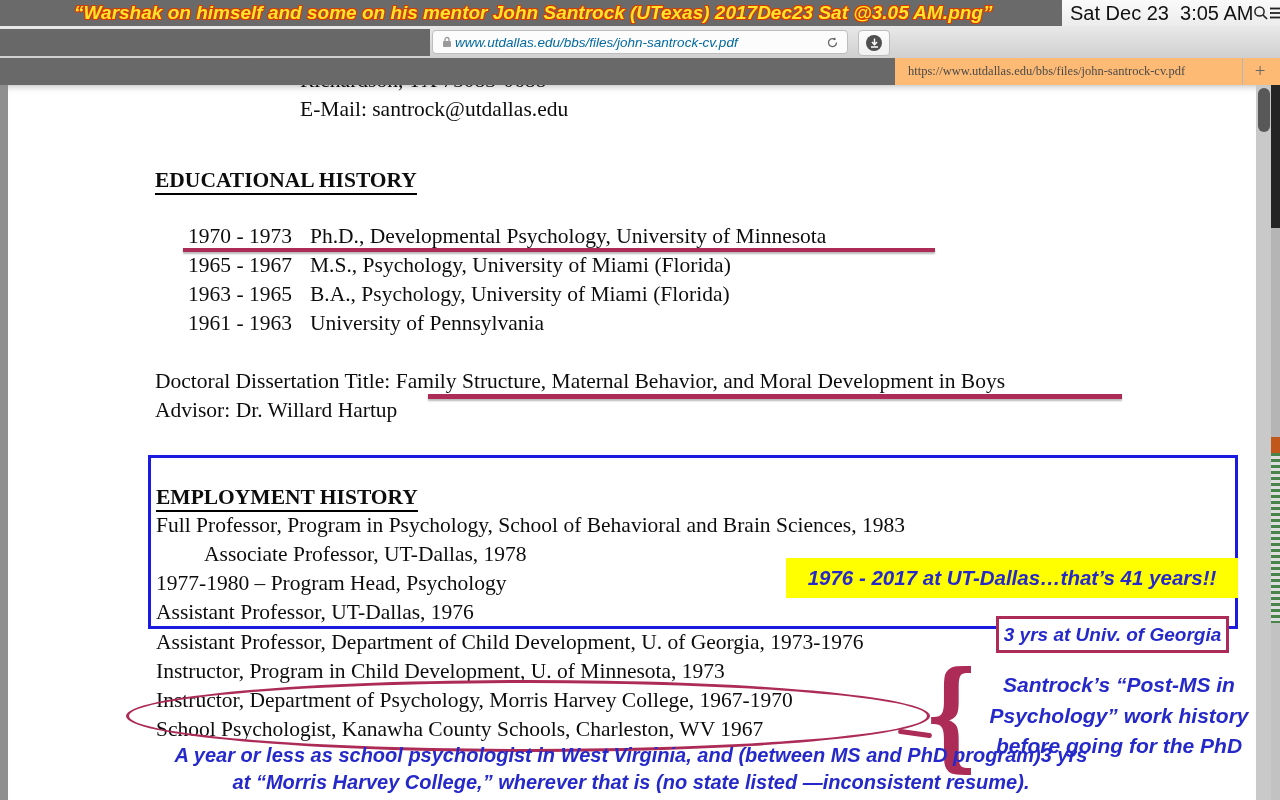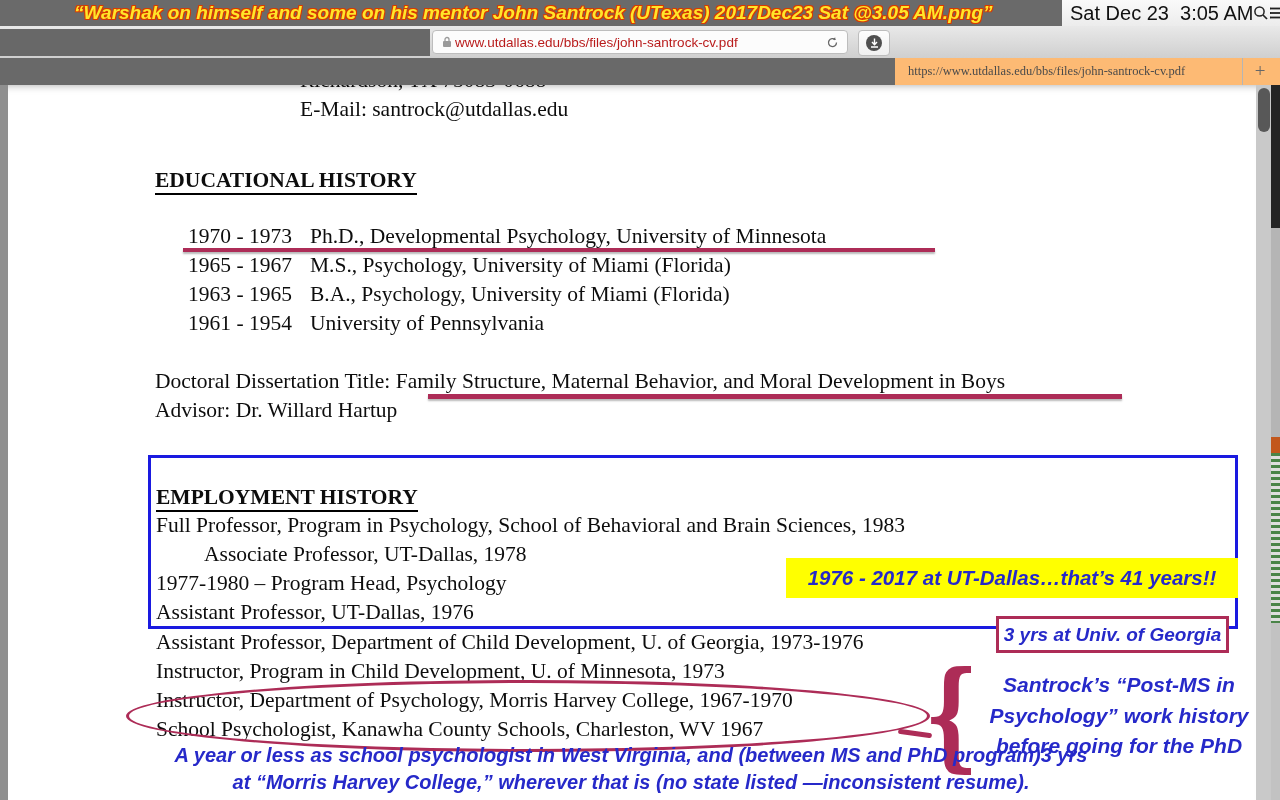--- a/index.html
+++ b/index.html
@@ -15,21 +15,21 @@
      background:linear-gradient(#fafafa,#ececec);display:flex;align-items:center;z-index:41;}
   #clock{font-size:20px;color:#111;padding-left:8px;white-space:pre;}
   .mb-icon{width:30px;height:26px;display:flex;align-items:center;justify-content:center;}
 
   
   #toolbar{position:absolute;left:0;top:26px;width:1280px;height:32px;
      background:linear-gradient(#e9e9e9,#cfcfcf);border-bottom:1px solid #a8a8a8;z-index:30;}
   #toolbar-cover{position:absolute;left:0;top:3px;width:430px;height:27px;background:#686868;}
   #urlfield{position:absolute;left:432px;top:4px;width:416px;height:24px;background:#fcfcfc;
      border:1px solid #bdbdbd;border-radius:4px;display:flex;align-items:center;padding:0 6px;box-sizing:border-box;}
-  #urltext{flex:1;font-size:13.5px;color:#b91c1c;white-space:nowrap;overflow:hidden;}
+  #urltext{flex:1;font-size:13.5px;color:#0369a1;white-space:nowrap;overflow:hidden;font-style:italic;}
   #downloadbtn{position:absolute;left:858px;top:4px;width:30px;height:24px;border:1px solid #bdbdbd;
      border-radius:4px;background:linear-gradient(#fdfdfd,#f0f0f0);display:flex;align-items:center;justify-content:center;}
   .dl-circle{width:16px;height:16px;border-radius:50%;background:#4f4f4f;display:flex;align-items:center;justify-content:center;}
 
   
   #tabbar{position:absolute;left:0;top:58px;width:1280px;height:27px;background:#fdba74;z-index:30;font-family:Liberation Serif, serif;}
   #tabbar-cover{position:absolute;left:0;top:0;width:895px;height:27px;background:#696969;}
   #tabtitle{position:absolute;left:908px;top:0;height:27px;line-height:27px;font-size:12.5px;color:#4a4a4a;white-space:nowrap;}
   #tabplus{position:absolute;left:1242px;top:0;width:34px;height:27px;text-align:center;line-height:26px;
      font-size:19px;color:#666;border-left:1px solid #b5b5b5;}
@@ -101,21 +101,21 @@
   <div class="pdf edurow" style="left:188px;top:224px;">
     <span class="yrs">1970 - 1973</span><span>Ph.D., Developmental Psychology, University of Minnesota</span>
   </div>
   <div class="pdf edurow" style="left:188px;top:253px;">
     <span class="yrs">1965 - 1967</span><span>M.S., Psychology, University of Miami (Florida)</span>
   </div>
   <div class="pdf edurow" style="left:188px;top:282px;">
     <span class="yrs">1963 - 1965</span><span>B.A., Psychology, University of Miami (Florida)</span>
   </div>
   <div class="pdf edurow" style="left:188px;top:311px;">
-    <span class="yrs">1961 - 1954</span><span>University of Pennsylvania</span>
+    <span class="yrs">1961 - 1963</span><span>University of Pennsylvania</span>
   </div>
 
   <div class="crimline" style="left:183px;top:248px;width:752px;height:4px;"></div>
 
   <div class="pdf" style="left:155px;top:369px;">
     <span>Doctoral Dissertation Title: </span><span>Family Structure, Maternal Behavior, and Moral Development in Boys</span>
   </div>
   <div class="crimline" style="left:428px;top:394px;width:694px;height:5px;"></div>
   <div class="pdf" style="left:155px;top:398px;">Advisor: Dr. Willard Hartup</div>
 

